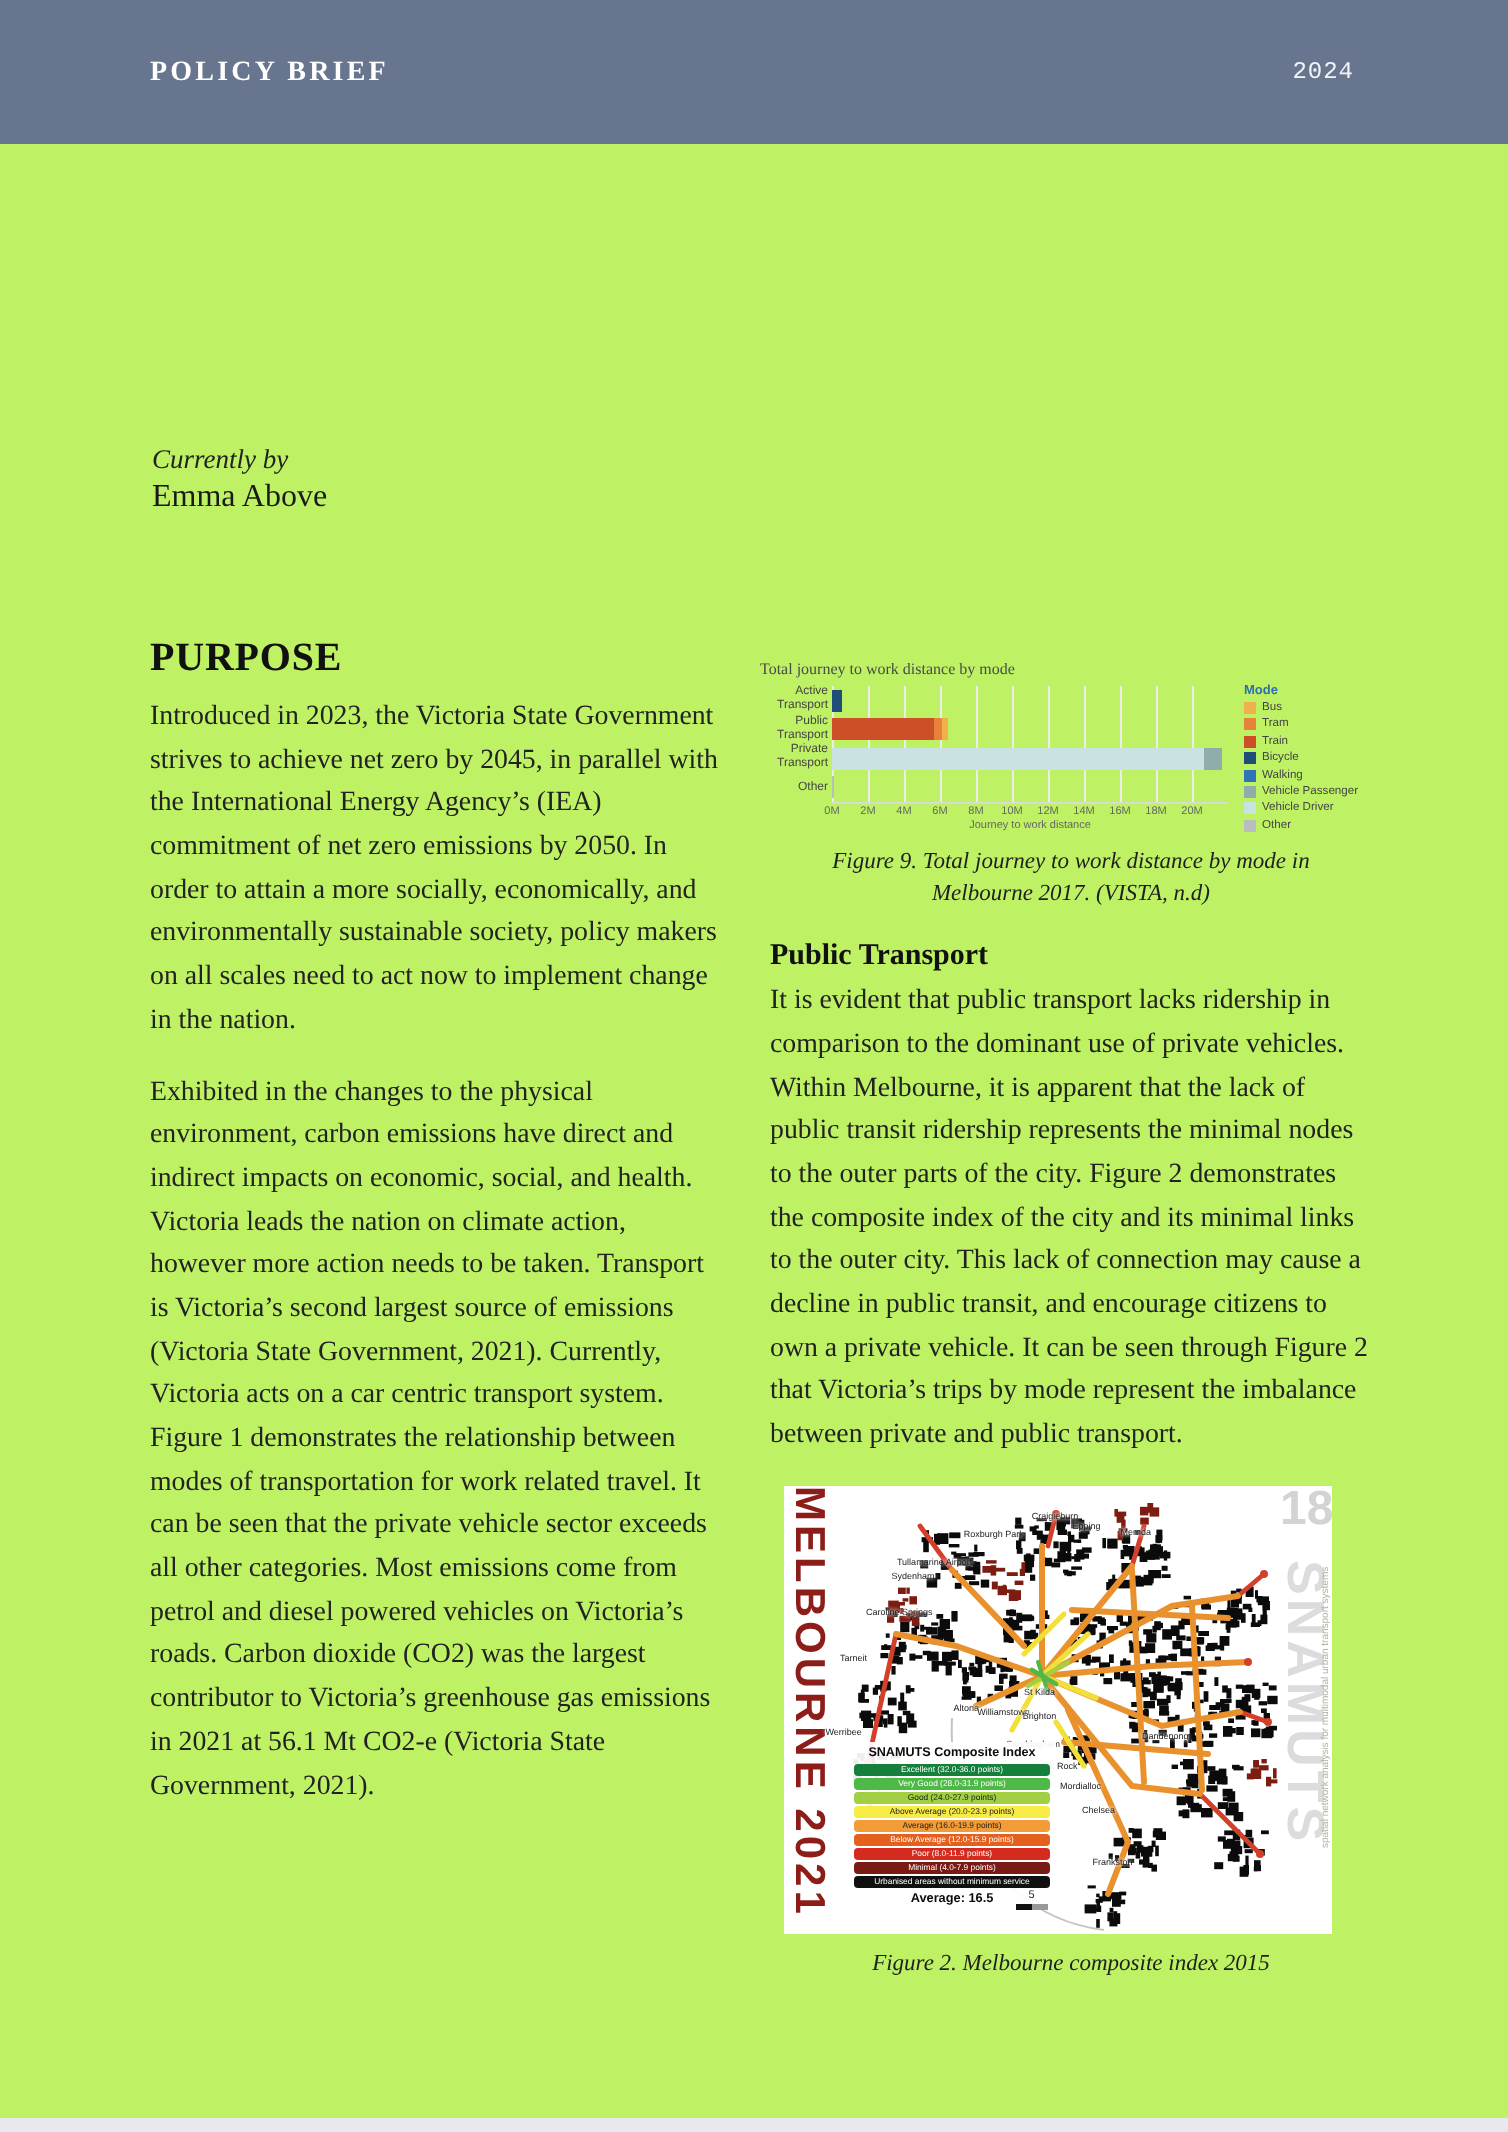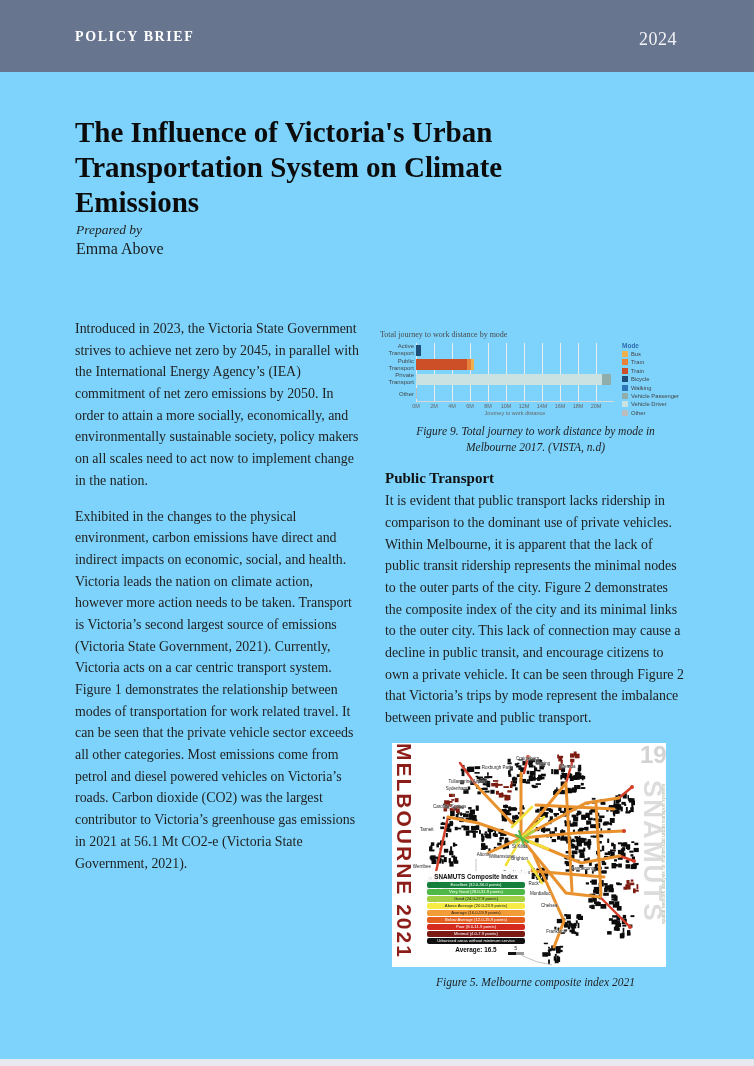--- a/index.html
+++ b/index.html
@@ -1,23 +1,23 @@
 <!DOCTYPE html>
 <html><head>
 <meta charset="utf-8">
 <style>
   html,body{margin:0;padding:0;background:#fff;}
-  .page{position:relative;width:754px;height:1066px;background:#7dd3fc;overflow:hidden;
+  .page{position:relative;width:754px;height:1066px;background:#bef264;overflow:hidden;
         font-family:"Liberation Serif",serif;color:#1c1c1c;}
 
   
   .header{position:absolute;left:0;top:0;width:754px;height:72px;background:#68758F;}
   .header-label{position:absolute;left:75px;top:29px;color:#ffffff;font-size:14px;
                 font-weight:bold;letter-spacing:1.6px;}
-  .header-year{position:absolute;right:77px;top:29px;color:#f2f3f6;font-size:18px;letter-spacing:.5px;}
+  .header-year{position:absolute;right:77px;top:29px;color:#f2f3f6;font-size:12px;letter-spacing:.5px;font-family:Liberation Mono, monospace;}
   .bottom-strip{position:absolute;left:0;bottom:0;width:754px;height:7px;background:#e7e9ee;}
 
   
   .doc-title{position:absolute;left:75px;top:115px;width:522px;font-size:29px;font-weight:bold;
              line-height:1.2;color:#0c0c0c;}
   .prepared{position:absolute;left:76px;top:222px;font-style:italic;font-size:13.5px;color:#222;}
   .author{position:absolute;left:76px;top:240px;font-size:16px;color:#1a1a1a;}
 
   
   .col-left{position:absolute;left:75px;top:318px;width:287px;}
@@ -74,25 +74,25 @@
 </head>
 <body>
 
 <div class="page">
 
   <div class="header">
     <div class="header-label">POLICY BRIEF</div>
     <div class="header-year">2024</div>
   </div>
 
-  <div class="doc-title">The Influence of Victoria's Urban Transportation System on Climate Emissions</div>
-  <div class="prepared">Prepared by</div>
+  <div class="prepared">Currently by</div>
   <div class="author">Emma Above</div>
 
   <div class="col-left">
+    <div class="h-section">PURPOSE</div>
     <p class="body-p">Introduced in 2023, the Victoria State Government strives to achieve net zero by 2045, in parallel with the International Energy Agency’s (IEA) commitment of net zero emissions by 2050. In order to attain a more socially, economically, and environmentally sustainable society, policy makers on all scales need to act now to implement change in the nation.</p>
     <p class="body-p">Exhibited in the changes to the physical environment, carbon emissions have direct and indirect impacts on economic, social, and health. Victoria leads the nation on climate action, however more action needs to be taken. Transport is Victoria’s second largest source of emissions (Victoria State Government, 2021). Currently, Victoria acts on a car centric transport system. Figure 1 demonstrates the relationship between modes of transportation for work related travel. It can be seen that the private vehicle sector exceeds all other categories. Most emissions come from petrol and diesel powered vehicles on Victoria’s roads. Carbon dioxide (CO2) was the largest contributor to Victoria’s greenhouse gas emissions in 2021 at 56.1 Mt CO2-e (Victoria State Government, 2021).</p>
   </div>
 
   <div class="col-right">
 
     <div class="fig1">
       <div class="chart-title">Total journey to work distance by mode</div>
       <div class="chart-area">
         <div id="chart-grid">
@@ -196,21 +196,21 @@
     </div>
 
     <div class="h-sub">Public Transport</div>
     <p class="body-p">It is evident that public transport lacks ridership in comparison to the dominant use of private vehicles. Within Melbourne, it is apparent that the lack of public transit ridership represents the minimal nodes to the outer parts of the city. Figure 2 demonstrates the composite index of the city and its minimal links to the outer city. This lack of connection may cause a decline in public transit, and encourage citizens to own a private vehicle. It can be seen through Figure 2 that Victoria’s trips by mode represent the imbalance between private and public transport.</p>
 
     <div class="fig2">
       <div class="m-left">
         <span>MELBOURNE 2021</span>
       </div>
       <div class="m-right">
-        <div class="m-right-num">19</div>
+        <div class="m-right-num">18</div>
         <span class="m-right-word">SNAMUTS</span>
         <div class="m-right-small">spatial network analysis for multimodal urban transport systems</div>
       </div>
       <div class="m-center">
         <svg viewBox="0 0 224 224" preserveAspectRatio="none">
           <g id="specks">
               <rect x="62.6" y="35.5" width="5.6" height="4.3" fill="#0b0b0b"></rect>
               <rect x="68.1" y="40.2" width="3.8" height="2.1" fill="#0b0b0b"></rect>
               <rect x="45.6" y="27.6" width="2.8" height="5.5" fill="#0b0b0b"></rect>
               <rect x="66.7" y="39.7" width="3.1" height="2.5" fill="#0b0b0b"></rect>
@@ -1024,19 +1024,19 @@
             </div>
           <div class="m-avg">Average: 16.5</div>
         </div>
         <div class="m-scale">
           <div class="m-scale-num">5</div>
           <div class="m-scale-bar"></div>
         </div>
       </div>
     </div>
     <div class="figcap">
-      <div>Figure 5. Melbourne composite index 2021</div>
+      <div>Figure 2. Melbourne composite index 2015</div>
     </div>
 
   </div>
 
   <div class="bottom-strip"></div>
 </div>
 
 </body></html>

